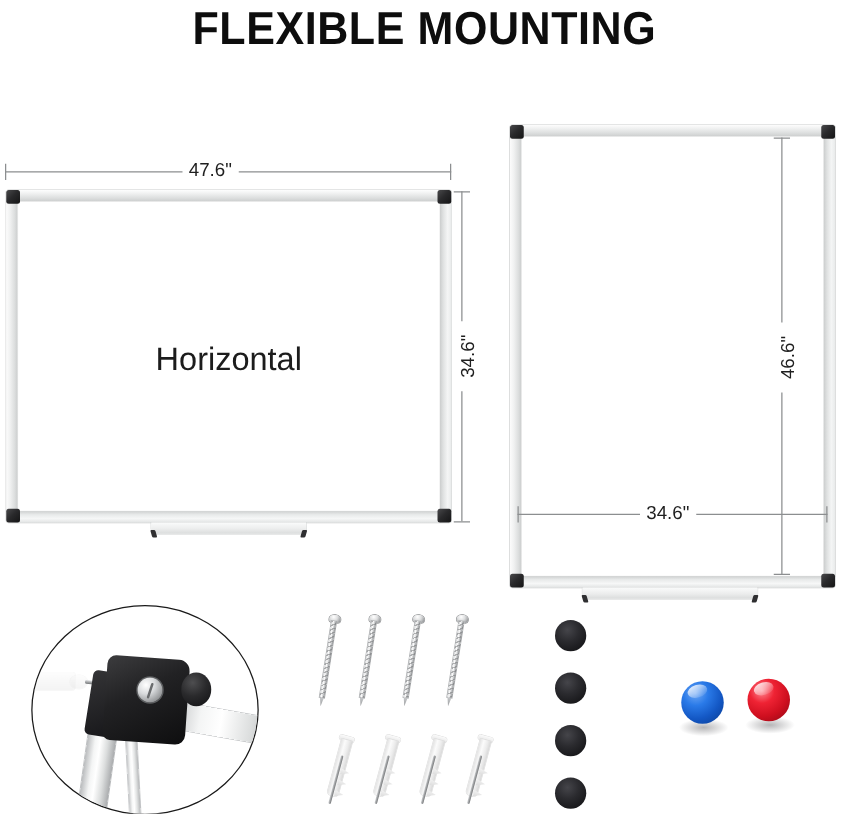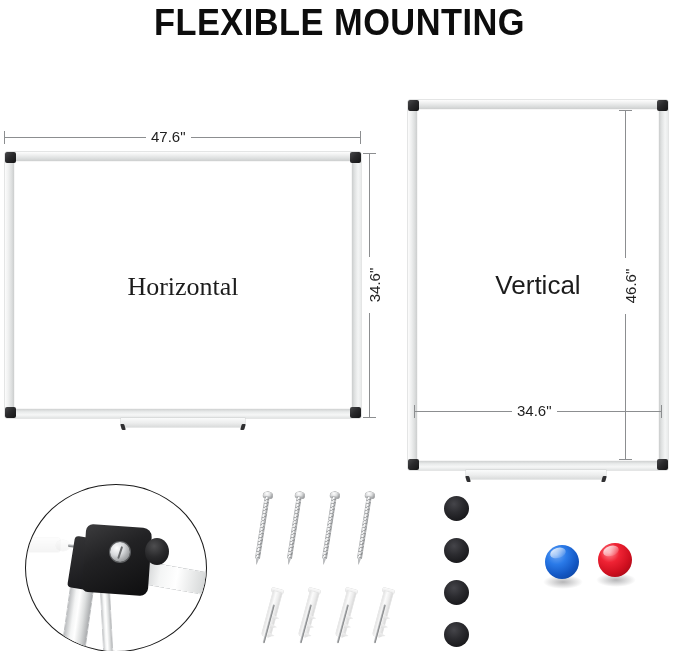--- a/index.html
+++ b/index.html
@@ -257,40 +257,39 @@
       <div class="board-frame"></div>
       <div class="board-face" style="left:9px;top:9px;right:9px;bottom:9px;"></div>
       <div class="rail rail-top"></div>
       <div class="rail rail-bottom"></div>
       <div class="rail rail-left"></div>
       <div class="rail rail-right"></div>
       <div class="corner tl"></div>
       <div class="corner tr"></div>
       <div class="corner bl"></div>
       <div class="corner br"></div>
-      <div class="board-label" style="top:120px;font-family:Liberation Serif, serif;">Horizontal</div>
+      <div class="board-label" style="top:120px;">Horizontal</div>
     </div>
 
     <div class="pentray" style="left:121px;top:418px;width:124px;"></div>
   </div>
 
   <div>
 
     <div class="board" style="left:408px;top:100px;width:260px;height:370px;">
       <div class="board-frame"></div>
       <div class="board-face" style="left:9px;top:9px;right:9px;bottom:9px;"></div>
       <div class="rail rail-top"></div>
       <div class="rail rail-bottom"></div>
       <div class="rail rail-left"></div>
       <div class="rail rail-right"></div>
       <div class="corner tl"></div>
       <div class="corner tr"></div>
       <div class="corner bl"></div>
       <div class="corner br"></div>
-      <div class="board-label" style="top:170px;">Vertical</div>
     </div>
 
     <div>
       <div class="dim-line dim-v" style="left:625px;top:110px;height:350px;"></div>
       <div class="tick tick-h" style="left:619px;top:110px;"></div>
       <div class="tick tick-h" style="left:619px;top:459px;"></div>
       <div class="dim-text rot" style="left:603px;top:278px;width:46px;text-align:center;">46.6"</div>
     </div>
 
     <div>

